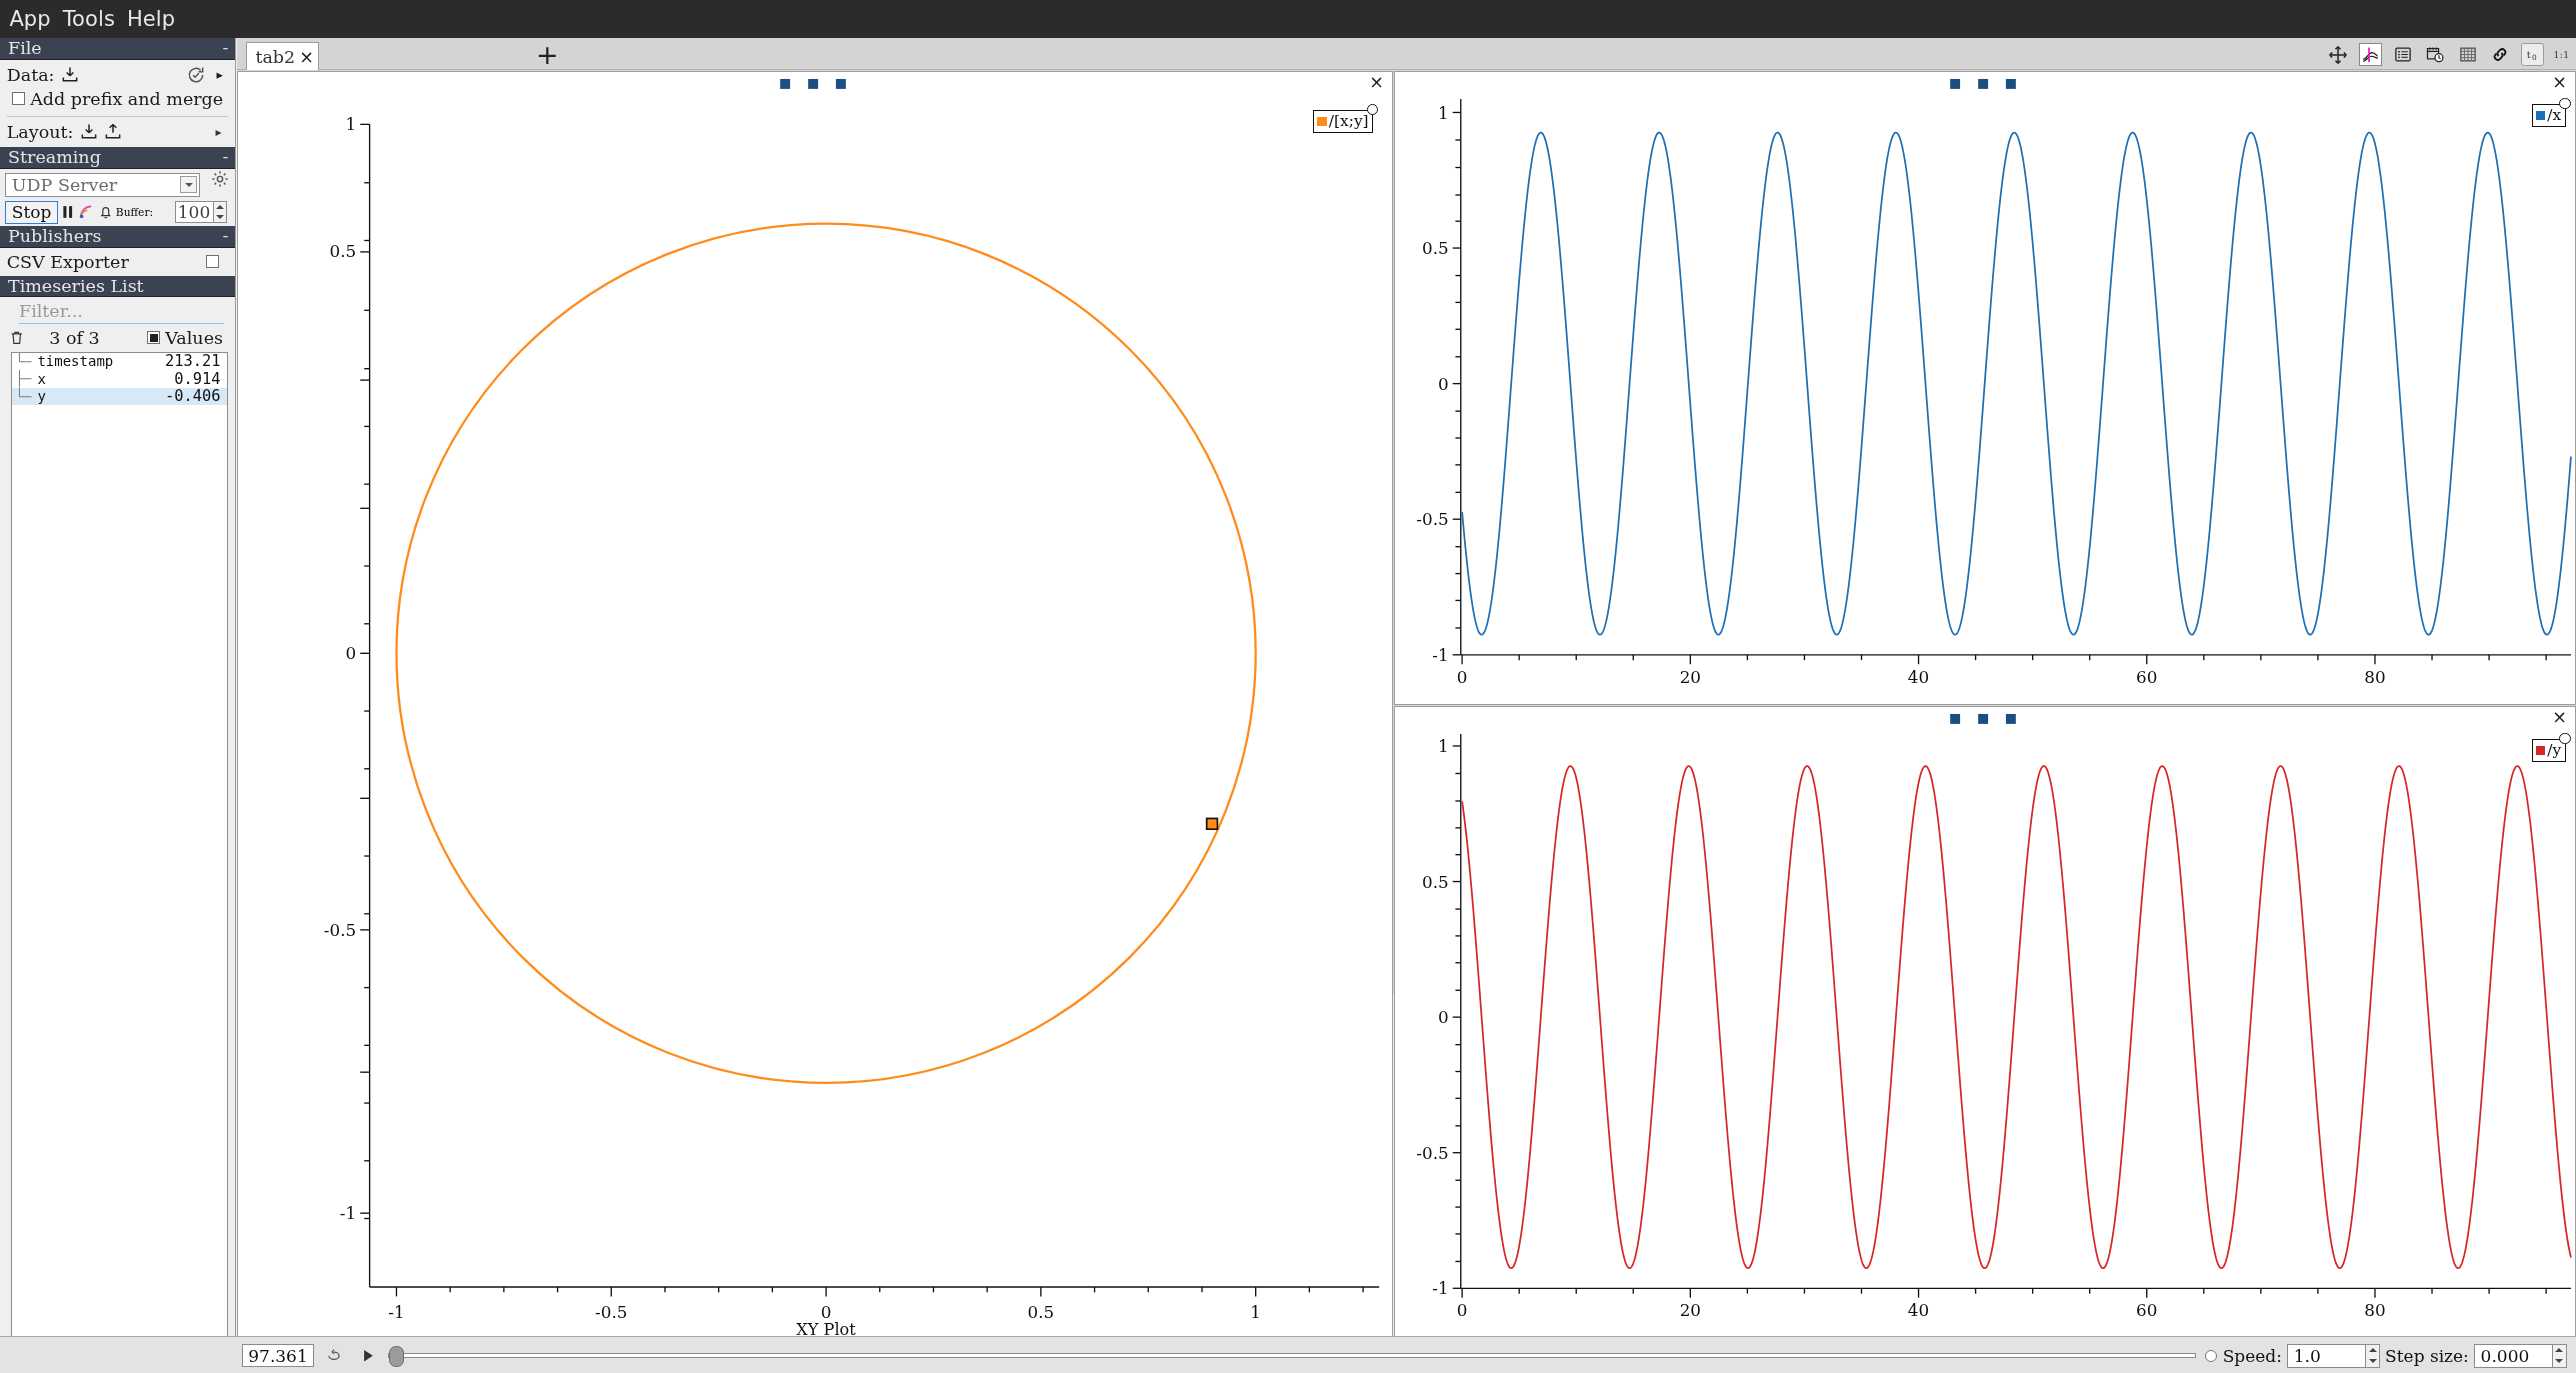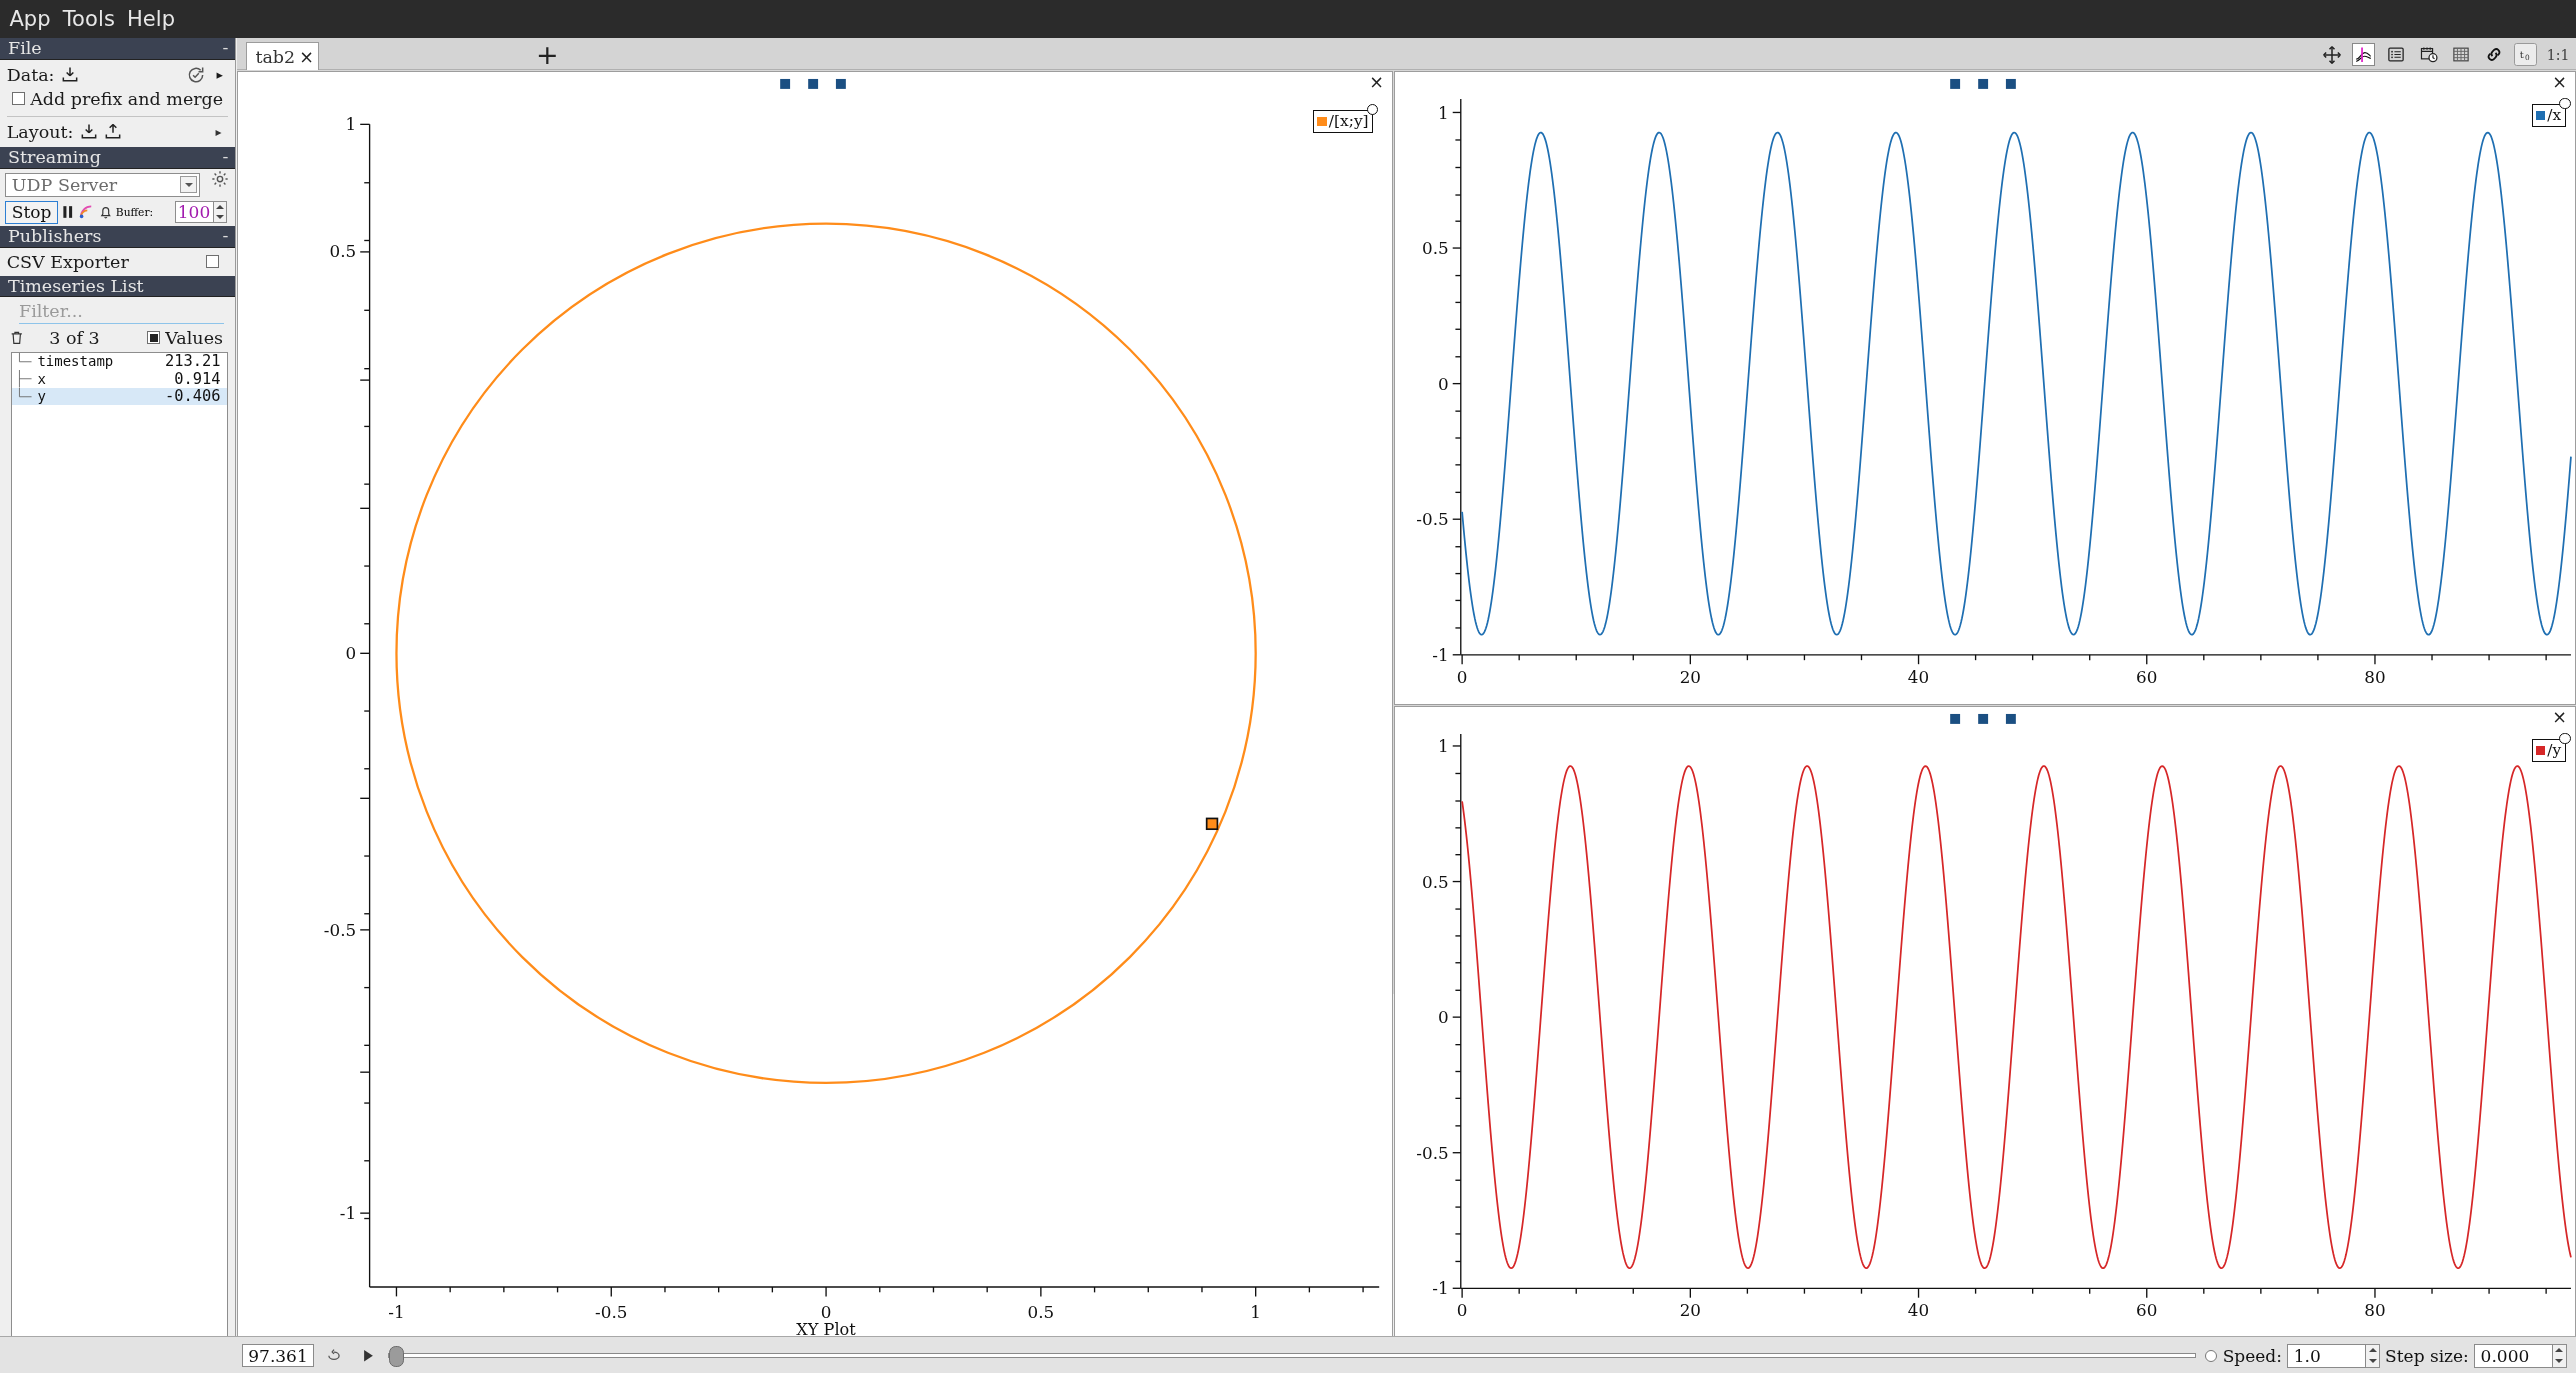--- a/index.html
+++ b/index.html
@@ -68,21 +68,21 @@
   }
   .gear{ margin-left:4px; }
 
   .streamrow{ display:flex; align-items:center; gap:1px; padding:4px 5.4px 2.7px 5.4px; }
   .stopbtn{
     border:1.3px solid #2d7fd3; background:#f3f3f3; font-size:17px;
     padding:0 5.4px; height:23px; line-height:20px; color:#111; overflow:hidden;
   }
   .spin{
     width:39px;height:21.5px;border:0.7px solid #8d8d8d;background:#fff;
-    font-size:17px;text-align:center;line-height:20px;color:#a21caf;
+    font-size:17px;text-align:center;line-height:20px;color:#404040;
   }
   .spinarrows{
     width:13.4px;height:21.5px;border:0.7px solid #8d8d8d;border-left:none;background:#f1f1f1;
     display:flex;flex-direction:column;align-items:center;justify-content:space-around;
   }
   .spinarrows i{ display:block; }
   .spinarrows .up{ border-left:4px solid transparent;border-right:4px solid transparent;border-bottom:4px solid #444; }
   .spinarrows .dn{ border-left:4px solid transparent;border-right:4px solid transparent;border-top:4px solid #444; }
 
   
@@ -121,21 +121,21 @@
   }
   .tab .x{ font-family:"DejaVu Sans", sans-serif; font-size:17.5px; color:#222; }
   .plusTab{
     position:absolute; left:299px; top:5.4px; font-size:27px; line-height:23px; color:#222;
     font-family:"DejaVu Sans", sans-serif;
   }
   #toolbar{
     position:absolute; right:6.7px; top:2.7px; height:28px; display:flex; align-items:center; gap:9.4px;
   }
   #toolbar .tb{ width:23px;height:23px; display:flex;align-items:center;justify-content:center;}
-  #toolbar .ratio{ font-size:14px; color:#404040; font-family:"DejaVu Serif",serif;}
+  #toolbar .ratio{ font-size:10px; color:#404040; font-family:"DejaVu Serif",serif;}
 
   .plot{
     position:absolute; background:#fff; border:0.7px solid #9d9d9d;
   }
   .plot .dots{
     position:absolute; left:0; right:0; top:6.7px; text-align:center;
     color:#1b4f82; font-size:20px; letter-spacing:4px; line-height:6.7px; height:12px;
     font-family:"DejaVu Sans", sans-serif;
   }
   .plot .closeX{

